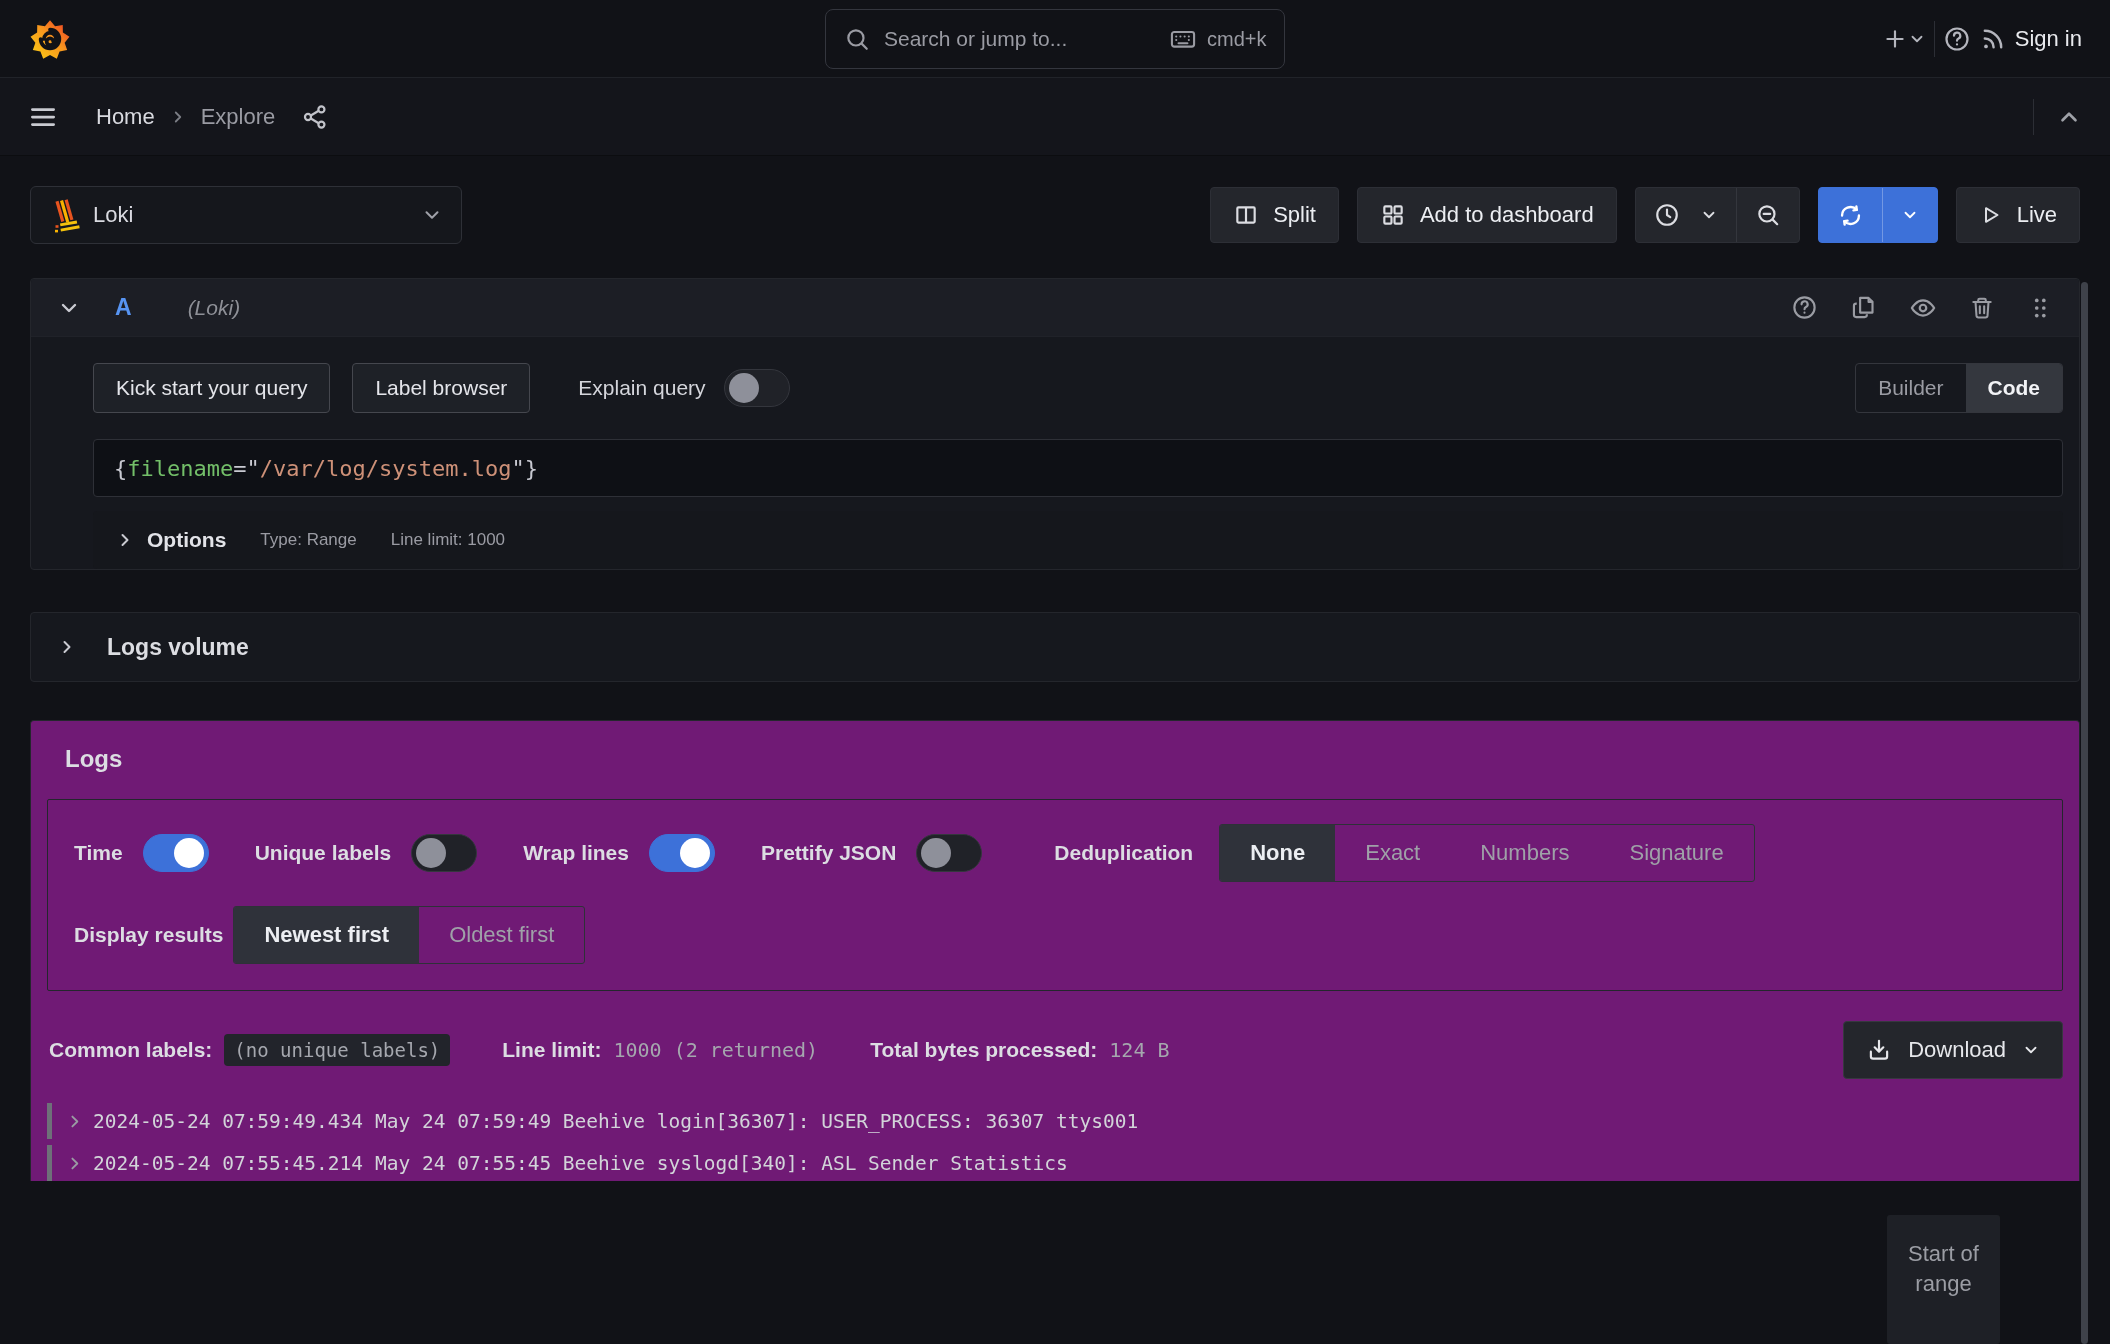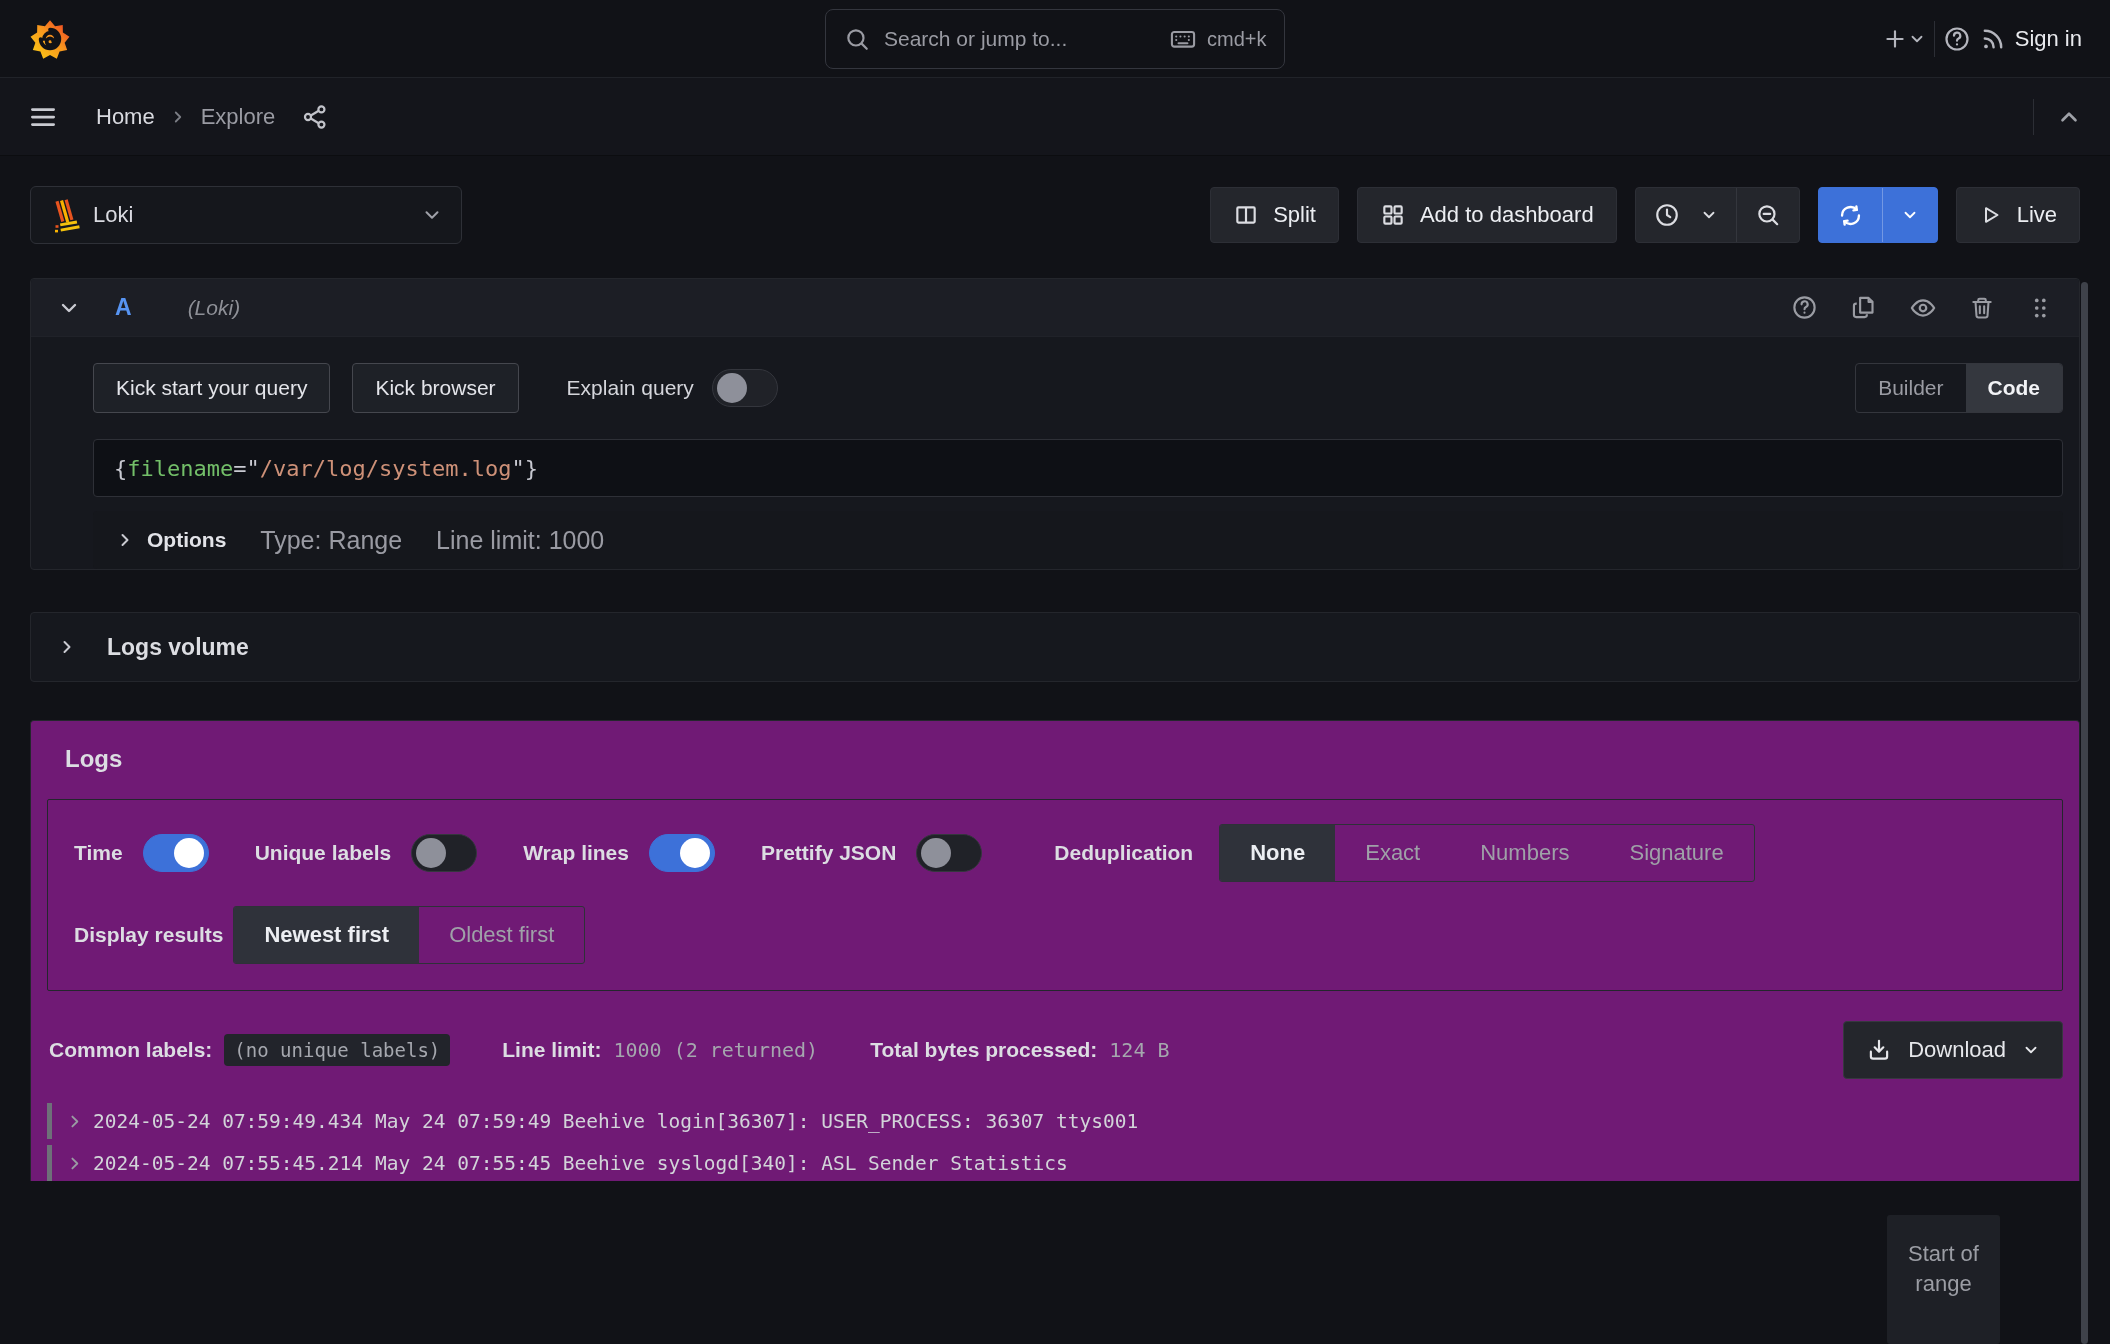--- a/index.html
+++ b/index.html
@@ -80,21 +80,21 @@
 
   .qinput { margin-top:26px; height:58px; background:#0e1015; border:1px solid #2e3037;
     border-radius:4px; display:flex; align-items:center; padding:0 20px; font-size:22px; cursor:text; }
   .tk-punct { color:#c8c9d1; }
   .tk-label { color:#73bf69; }
   .tk-string { color:#ce9178; }
 
   .qoptions { margin-top:14px; height:58px; background:#15171c; border-radius:4px;
     display:flex; align-items:center; padding:0 22px; gap:34px; cursor:pointer; }
   .qoptions .opt-title { color:#e2e3e8; font-size:21px; font-weight:600; margin-left:12px; }
-  .qoptions .opt-meta { color:#9a9ba3; font-size:25px; }
+  .qoptions .opt-meta { color:#9a9ba3; font-size:17px; }
 
   .qfooter { display:flex; align-items:center; gap:24px; padding:34px 16px 32px 17px; }
   .fbtn { height:58px; display:flex; align-items:center; gap:14px; padding:0 24px;
     background:#24262c; border:1px solid #34363d; border-radius:4px; color:#e6e7eb;
     font-size:22px; font-weight:500; cursor:pointer; }
 
   
   .lv-bar { margin-top:42px; height:70px; background:#16181e; border:1px solid #24262c;
     border-radius:4px; display:flex; align-items:center; padding:0 26px; gap:30px; cursor:pointer; }
   .lv-bar .lv-title { font-size:23px; font-weight:600; color:#dcdde2; }
@@ -405,21 +405,21 @@
               <circle cx="9" cy="19" r="1.7"></circle>
               <circle cx="15.5" cy="19" r="1.7"></circle>
             </svg>
         </span>
       </div>
     </div>
 
     <div class="qbody">
       <div class="qtools">
         <span class="obtn">Kick start your query</span>
-        <span class="obtn">Kick browser</span>
+        <span class="obtn">Label browser</span>
         <span class="explain">
           <span>Explain query</span>
           <span class="switch">
               <span class="knob"></span>
             </span>
         </span>
         <div class="seg-toggle">
           <span class="seg-item">Builder</span>
           <span class="seg-item sel">Code</span>
         </div>

